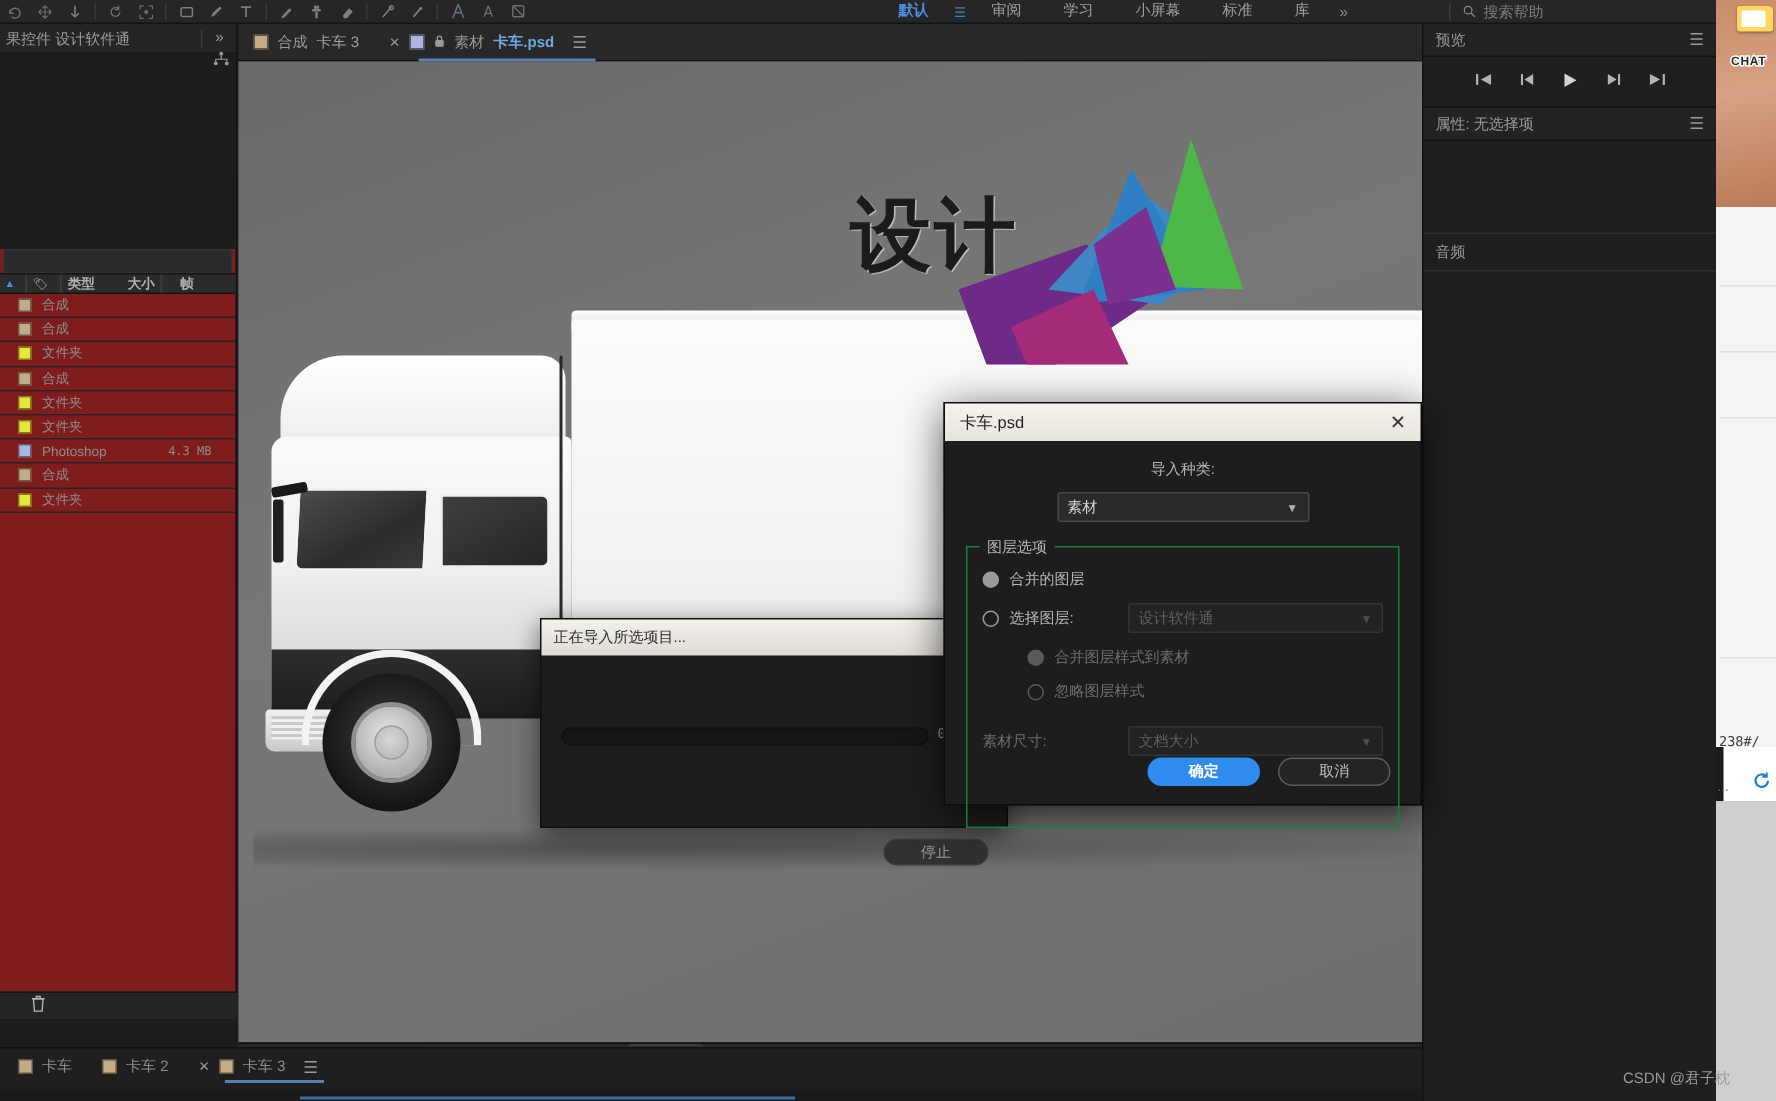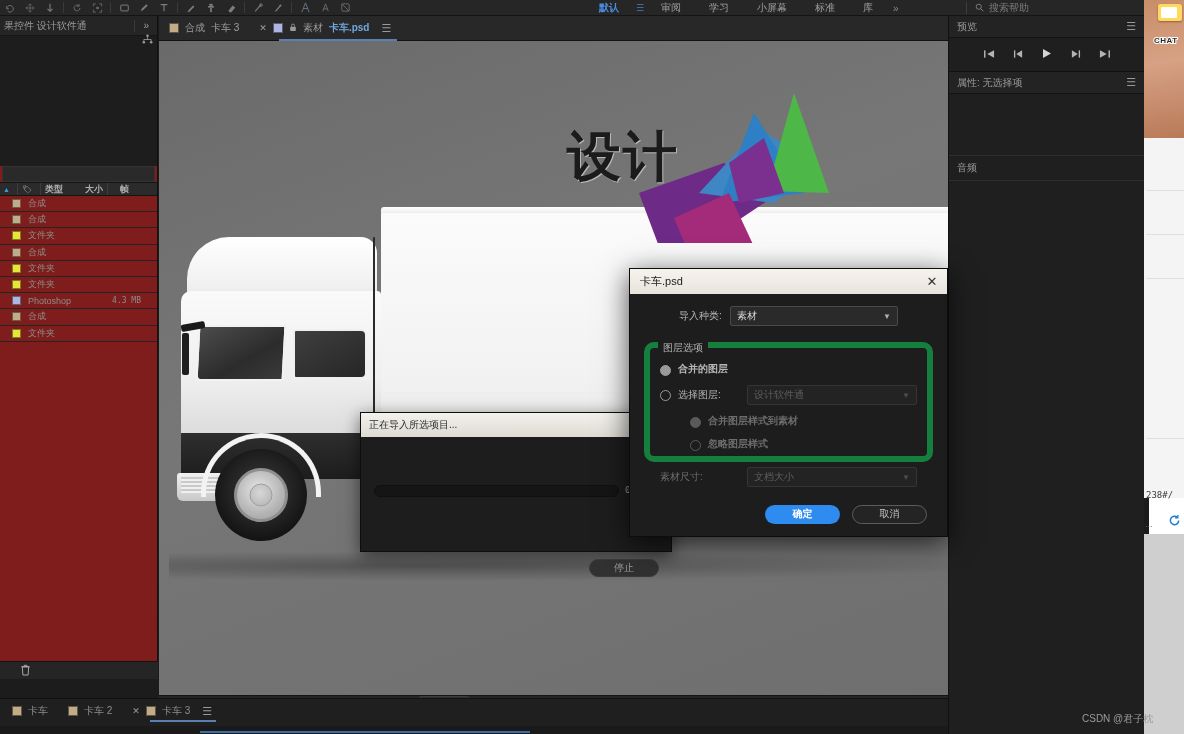--- a/index.html
+++ b/index.html
@@ -335,41 +335,41 @@
     height: 25px; background: linear-gradient(180deg,#f6f3ee,#e8e4dc);
     display: flex; align-items: center; padding: 0 10px;
     font-size: 11px; color: #222; position: relative;
   }
   .psd-close {
     position: absolute; right: 6px; top: 50%; transform: translateY(-50%);
     width: 18px; height: 18px; display: flex; align-items: center; justify-content: center;
     color: #333; font-size: 13px;
   }
   .psd-body { padding: 12px 14px 0 14px; }
-  .row-kind { display: flex; align-items: center; justify-content: center; gap: 8px; margin-bottom: 16px; }
+  .row-kind { display: flex; align-items: center; justify-content: center; gap: 8px; margin-bottom: 16px; flex-direction: column; }
   .lbl { font-size: 10px; color: #b6b6b6; }
   .lbl-dim { font-size: 10px; color: #6d6d6d; }
   .sel {
     width: 168px; height: 20px; background: #2a2a2a; border: 1px solid #4a4a4a;
     border-radius: 2px; display: flex; align-items: center; padding: 0 6px;
     font-size: 10px; color: #d8d8d8; position: relative;
   }
   .sel.dim { background: #232323; border-color: #343434; color: #5e5e5e; }
   .sel .chev { position: absolute; right: 6px; font-size: 8px; color: #b0b0b0; }
   .sel.dim .chev { color: #4e4e4e; }
 
   .fieldset {
-    position: relative; margin: 4px 0 0 0; border: 6px solid #15803d; border-radius: 10px;
-    padding: 14px 10px 12px 10px; height: 120px;
+    position: relative; margin: 4px 0 0 0; border: 1px solid #15803d; border-radius: 0;
+    padding: 14px 10px 12px 10px; height: 188px;
   }
   .legend {
     position: absolute; left: 8px; top: -7px; background: #1d1d1d;
     padding: 0 5px; font-size: 10px; color: #b6b6b6;
   }
-  .opt-row { display: flex; align-items: flex-end; gap: 7px; margin-bottom: 9px; font-weight: bold; }
+  .opt-row { display: flex; align-items: center; gap: 7px; margin-bottom: 9px; }
   .radio {
     width: 11px; height: 11px; border-radius: 50%; border: 1.5px solid #9a9a9a;
     background: transparent; flex: 0 0 auto;
   }
   .radio.checked { background: #9a9a9a; border-color: #9a9a9a; }
   .radio.dim { border-color: #5a5a5a; }
   .radio.dim.checked { background: #5a5a5a; border-color: #5a5a5a; }
   .indent { margin-left: 30px; }
   .row-sel-layer { display: flex; align-items: center; gap: 7px; margin-bottom: 9px; }
   .row-sel-layer .sel { width: 170px; margin-left: auto; }

